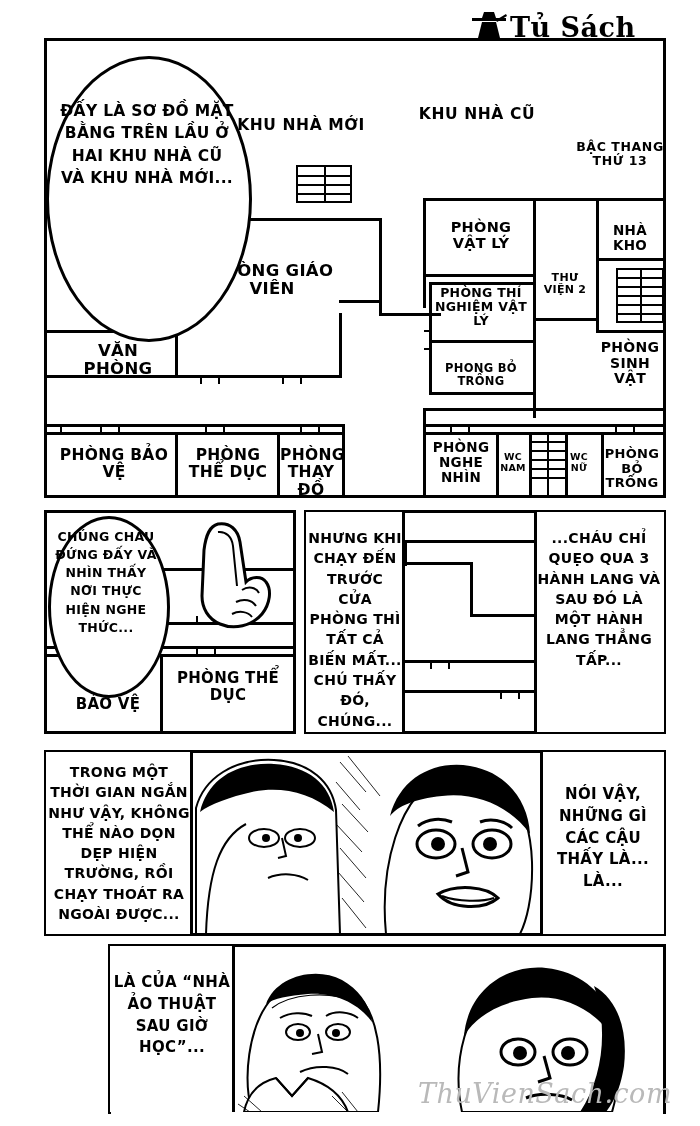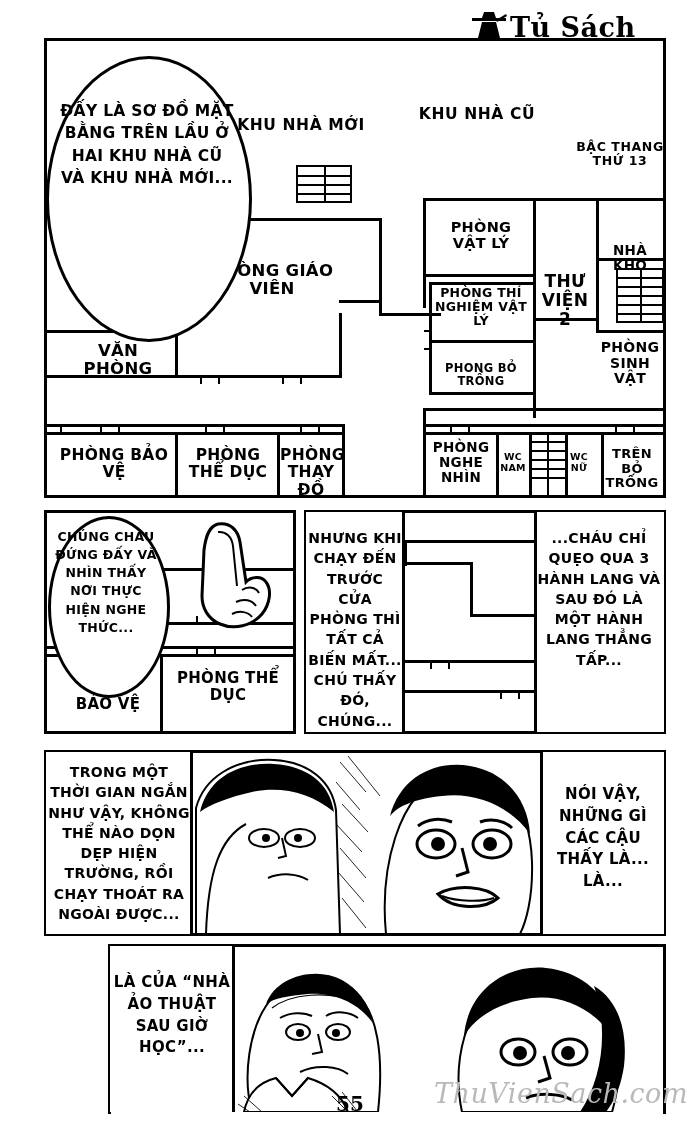--- a/index.html
+++ b/index.html
@@ -154,27 +154,27 @@
 
   <div class="lbl" style="left:196px;top:262px;width:152px;font-size:16.5px;">PHÒNG GIÁO VIÊN</div>
   <div class="lbl" style="left:62px;top:342px;width:112px;font-size:16.5px;">VĂN PHÒNG</div>
   <div class="lbl" style="left:58px;top:447px;width:112px;font-size:15.5px;">PHÒNG BẢO VỆ</div>
   <div class="lbl" style="left:180px;top:447px;width:96px;font-size:15.5px;">PHÒNG THỂ DỤC</div>
   <div class="lbl" style="left:280px;top:447px;width:62px;font-size:15.5px;">PHÒNG THAY ĐỒ</div>
 
   <div class="lbl" style="left:432px;top:219px;width:98px;font-size:14.5px;">PHÒNG VẬT LÝ</div>
   <div class="lbl" style="left:432px;top:286px;width:98px;font-size:12.5px;">PHÒNG THÍ NGHIỆM VẬT LÝ</div>
   <div class="lbl" style="left:432px;top:362px;width:98px;font-size:11.5px;">PHONG BỎ TRỐNG</div>
-  <div class="lbl" style="left:536px;top:272px;width:58px;font-size:17px;">THƯ VIỆN 2</div>
-  <div class="lbl" style="left:598px;top:223px;width:64px;font-size:13.5px;margin-top:20px;">NHÀ KHO</div>
+  <div class="lbl" style="left:536px;top:272px;width:58px;font-size:11px;">THƯ VIỆN 2</div>
+  <div class="lbl" style="left:598px;top:223px;width:64px;font-size:13.5px;">NHÀ KHO</div>
   <div class="lbl" style="left:598px;top:340px;width:64px;font-size:14px;">PHÒNG SINH VẬT</div>
   <div class="lbl" style="left:428px;top:440px;width:66px;font-size:13.5px;">PHÒNG NGHE NHÌN</div>
   <div class="lbl" style="left:497px;top:452px;width:32px;font-size:9.5px;">WC NAM</div>
   <div class="lbl" style="left:566px;top:452px;width:26px;font-size:9.5px;">WC NỮ</div>
-  <div class="lbl" style="left:602px;top:447px;width:60px;font-size:13px;">TRÊN BỎ TRỐNG</div>
+  <div class="lbl" style="left:602px;top:447px;width:60px;font-size:13px;">PHÒNG BỎ TRỐNG</div>
 
   <div class="bub-ellipse" style="left:46px;top:56px;width:200px;height:280px;"></div>
   <div class="bub-text" style="left:58px;top:100px;width:178px;font-size:15.5px;">ĐẤY LÀ SƠ ĐỒ MẶT BẰNG TRÊN LẦU Ở HAI KHU NHÀ CŨ VÀ KHU NHÀ MỚI...</div>
 
   <div class="panel" style="left:44px;top:510px;width:252px;height:224px;"></div>
   <div class="ln h2" style="left:160px;top:568px;width:136px;"></div>
   <div class="ln h2" style="left:160px;top:622px;width:136px;"></div>
   <div class="ln h2" style="left:47px;top:646px;width:249px;"></div>
   <div class="ln h2" style="left:47px;top:654px;width:249px;"></div>
   <div class="ln v2" style="left:160px;top:654px;height:77px;"></div>
@@ -294,16 +294,15 @@
     <circle cx="288" cy="107" r="7" fill="#000"></circle>
     <circle cx="336" cy="107" r="7" fill="#000"></circle>
     <path d="M312 110 L318 132 L306 136" fill="none" stroke="#000" stroke-width="3"></path>
     <path d="M294 152 C308 146 330 148 340 154" fill="none" stroke="#000" stroke-width="3"></path>
   </svg>
 
   <div class="bub-rect" style="left:110px;top:946px;width:122px;height:166px;"></div>
   <div class="ln v2" style="left:232px;top:946px;height:166px;"></div>
   <div class="bub-text" style="left:112px;top:972px;width:120px;font-size:15px;">LÀ CỦA “NHÀ ẢO THUẬT SAU GIỜ HỌC”...</div>
 
-  <div class="pagenum" style="top:1092px;">55</div>
-  <div class="wm" style="left:434px;top:1078px;">ThuVienSach.com</div>
+  <div class="wm" style="left:418px;top:1078px;">ThuVienSach.com</div>
 
 </div>
 
 </body></html>

